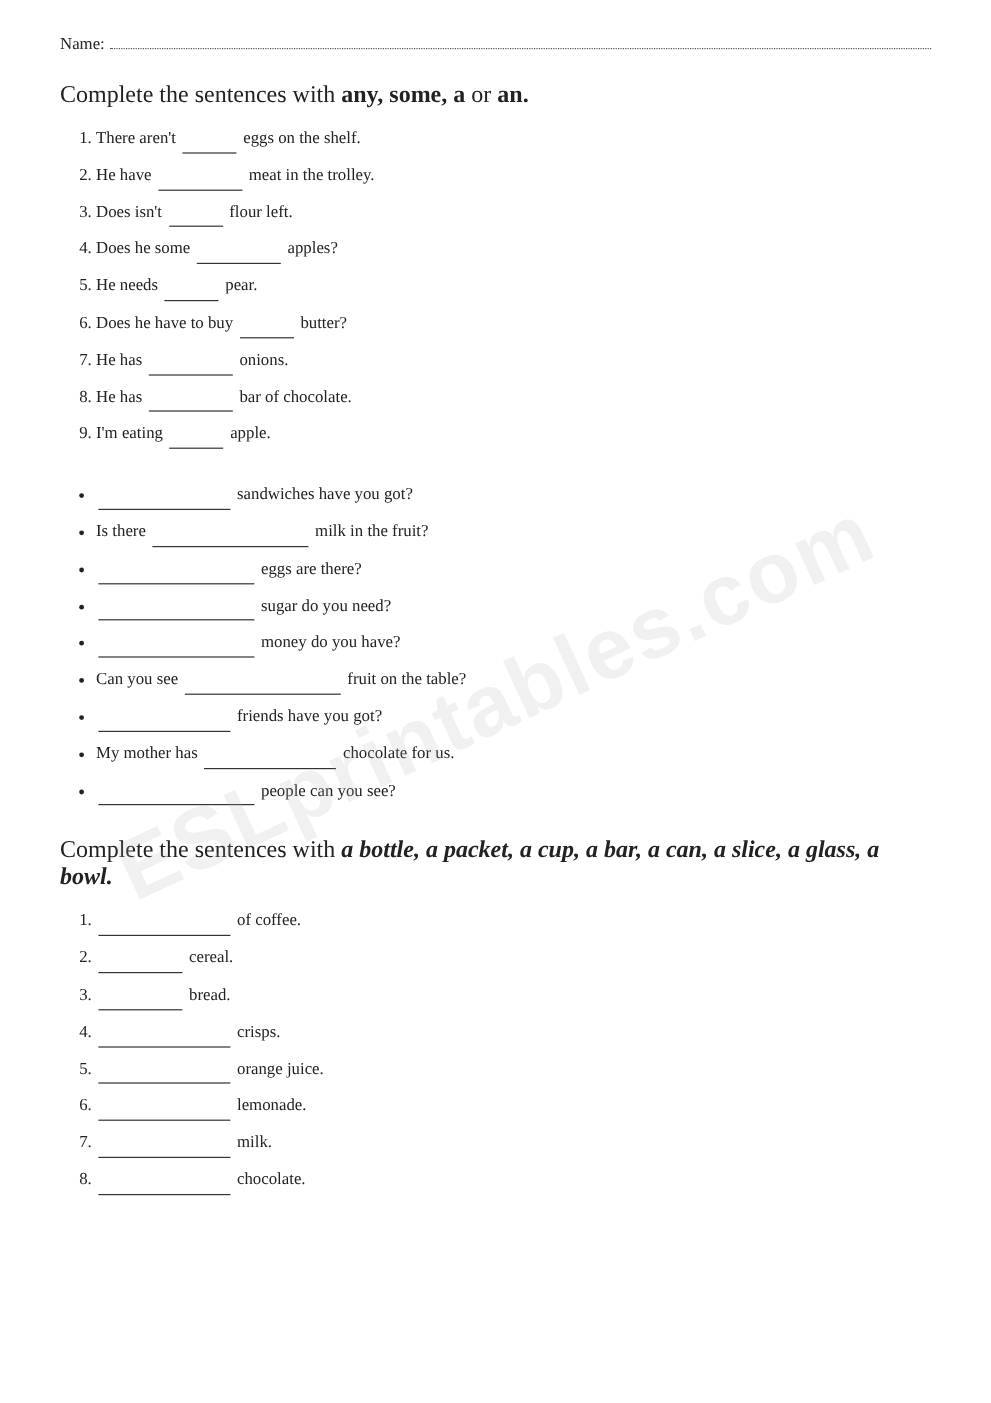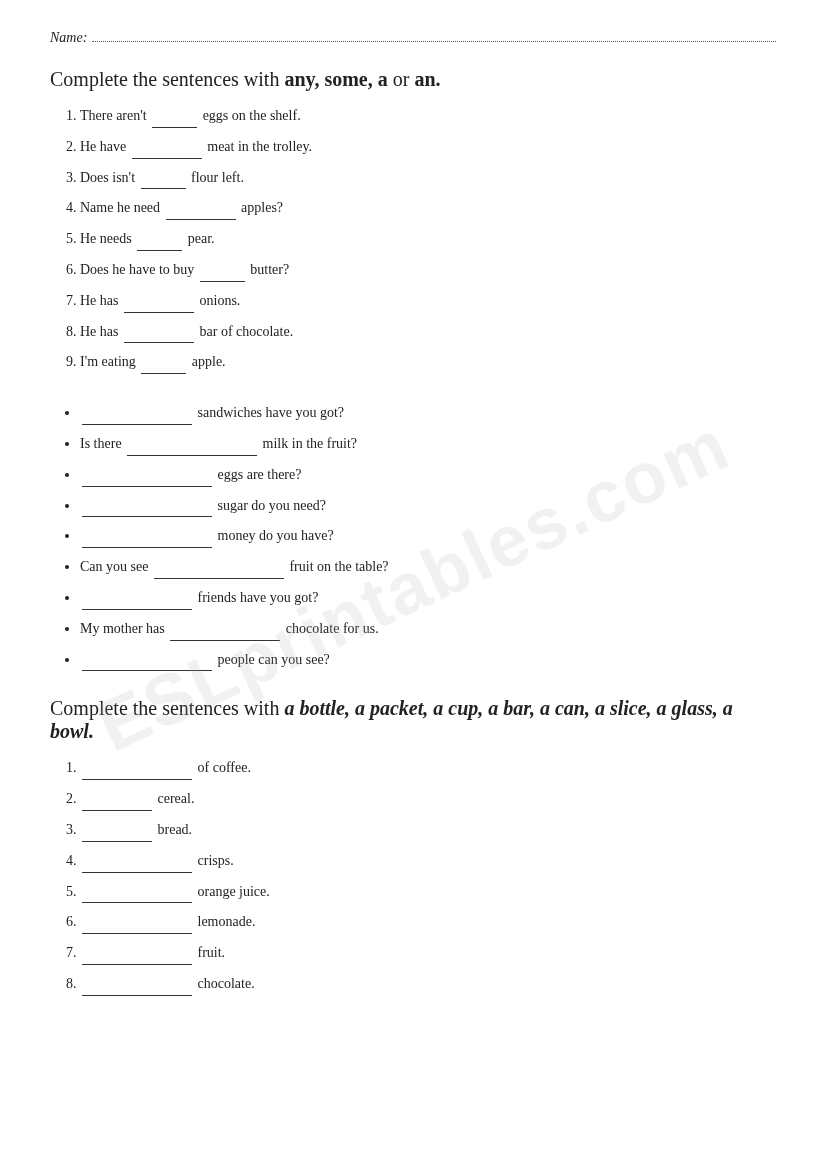--- a/index.html
+++ b/index.html
@@ -15,21 +15,20 @@
       overflow: hidden;
     }
     .name-line {
       display: flex;
       align-items: baseline;
       margin-bottom: 22px;
     }
     .name-label {
       white-space: nowrap;
       margin-right: 5px;
-      font-style: italic;
     }
     .name-dots {
       flex: 1;
       border-bottom: 1px dotted #555;
       margin-bottom: 3px;
     }
     .section {
       margin-bottom: 26px;
     }
     .instruction {
@@ -97,21 +96,21 @@
 </div>
 
 <div class="section">
   <p class="instruction">
     <span>Complete the sentences with </span><b>any, some, a</b><span> or </span><b>an.</b>
   </p>
   <ol id="section1-list">
   <li><span>There aren't </span><span class="blank blank-sm">&nbsp;&nbsp;&nbsp;&nbsp;&nbsp;&nbsp;</span><span> eggs on the shelf.</span></li>
       <li><span>He have </span><span class="blank blank-md">&nbsp;&nbsp;&nbsp;&nbsp;&nbsp;&nbsp;</span><span> meat in the trolley.</span></li>
       <li><span>Does isn't </span><span class="blank blank-sm">&nbsp;&nbsp;&nbsp;&nbsp;&nbsp;&nbsp;</span><span> flour left.</span></li>
-      <li><span>Name he need </span><span class="blank blank-md">&nbsp;&nbsp;&nbsp;&nbsp;&nbsp;&nbsp;</span><span> apples?</span></li>
+      <li><span>Does he some </span><span class="blank blank-md">&nbsp;&nbsp;&nbsp;&nbsp;&nbsp;&nbsp;</span><span> apples?</span></li>
       <li><span>He needs </span><span class="blank blank-sm">&nbsp;&nbsp;&nbsp;&nbsp;&nbsp;&nbsp;</span><span> pear.</span></li>
       <li><span>Does he have to buy </span><span class="blank blank-sm">&nbsp;&nbsp;&nbsp;&nbsp;&nbsp;&nbsp;</span><span> butter?</span></li>
       <li><span>He has </span><span class="blank blank-md">&nbsp;&nbsp;&nbsp;&nbsp;&nbsp;&nbsp;</span><span> onions.</span></li>
       <li><span> He has </span><span class="blank blank-md">&nbsp;&nbsp;&nbsp;&nbsp;&nbsp;&nbsp;</span><span> bar of chocolate.</span></li>
       <li><span>I'm eating </span><span class="blank blank-sm">&nbsp;&nbsp;&nbsp;&nbsp;&nbsp;&nbsp;</span><span> apple.</span></li>
     </ol>
 </div>
 
 <div class="section">
   <ul id="section2-list">
@@ -131,16 +130,16 @@
   <p class="instruction">
     <span>Complete the sentences with </span><em>a bottle, a packet, a cup, a bar, a can, a slice, a glass, a bowl.</em>
   </p>
   <ol id="section3-list">
   <li><span class="blank blank-lg">&nbsp;&nbsp;&nbsp;&nbsp;&nbsp;&nbsp;</span><span> of coffee.</span></li>
       <li><span class="blank blank-md">&nbsp;&nbsp;&nbsp;&nbsp;&nbsp;&nbsp;</span><span> cereal.</span></li>
       <li><span class="blank blank-md">&nbsp;&nbsp;&nbsp;&nbsp;&nbsp;&nbsp;</span><span> bread.</span></li>
       <li><span class="blank blank-lg">&nbsp;&nbsp;&nbsp;&nbsp;&nbsp;&nbsp;</span><span> crisps.</span></li>
       <li><span class="blank blank-lg">&nbsp;&nbsp;&nbsp;&nbsp;&nbsp;&nbsp;</span><span> orange juice.</span></li>
       <li><span class="blank blank-lg">&nbsp;&nbsp;&nbsp;&nbsp;&nbsp;&nbsp;</span><span> lemonade.</span></li>
-      <li><span class="blank blank-lg">&nbsp;&nbsp;&nbsp;&nbsp;&nbsp;&nbsp;</span><span> fruit.</span></li>
+      <li><span class="blank blank-lg">&nbsp;&nbsp;&nbsp;&nbsp;&nbsp;&nbsp;</span><span> milk.</span></li>
       <li><span class="blank blank-lg">&nbsp;&nbsp;&nbsp;&nbsp;&nbsp;&nbsp;</span><span> chocolate.</span></li>
     </ol>
 </div>
 
 </body></html>

